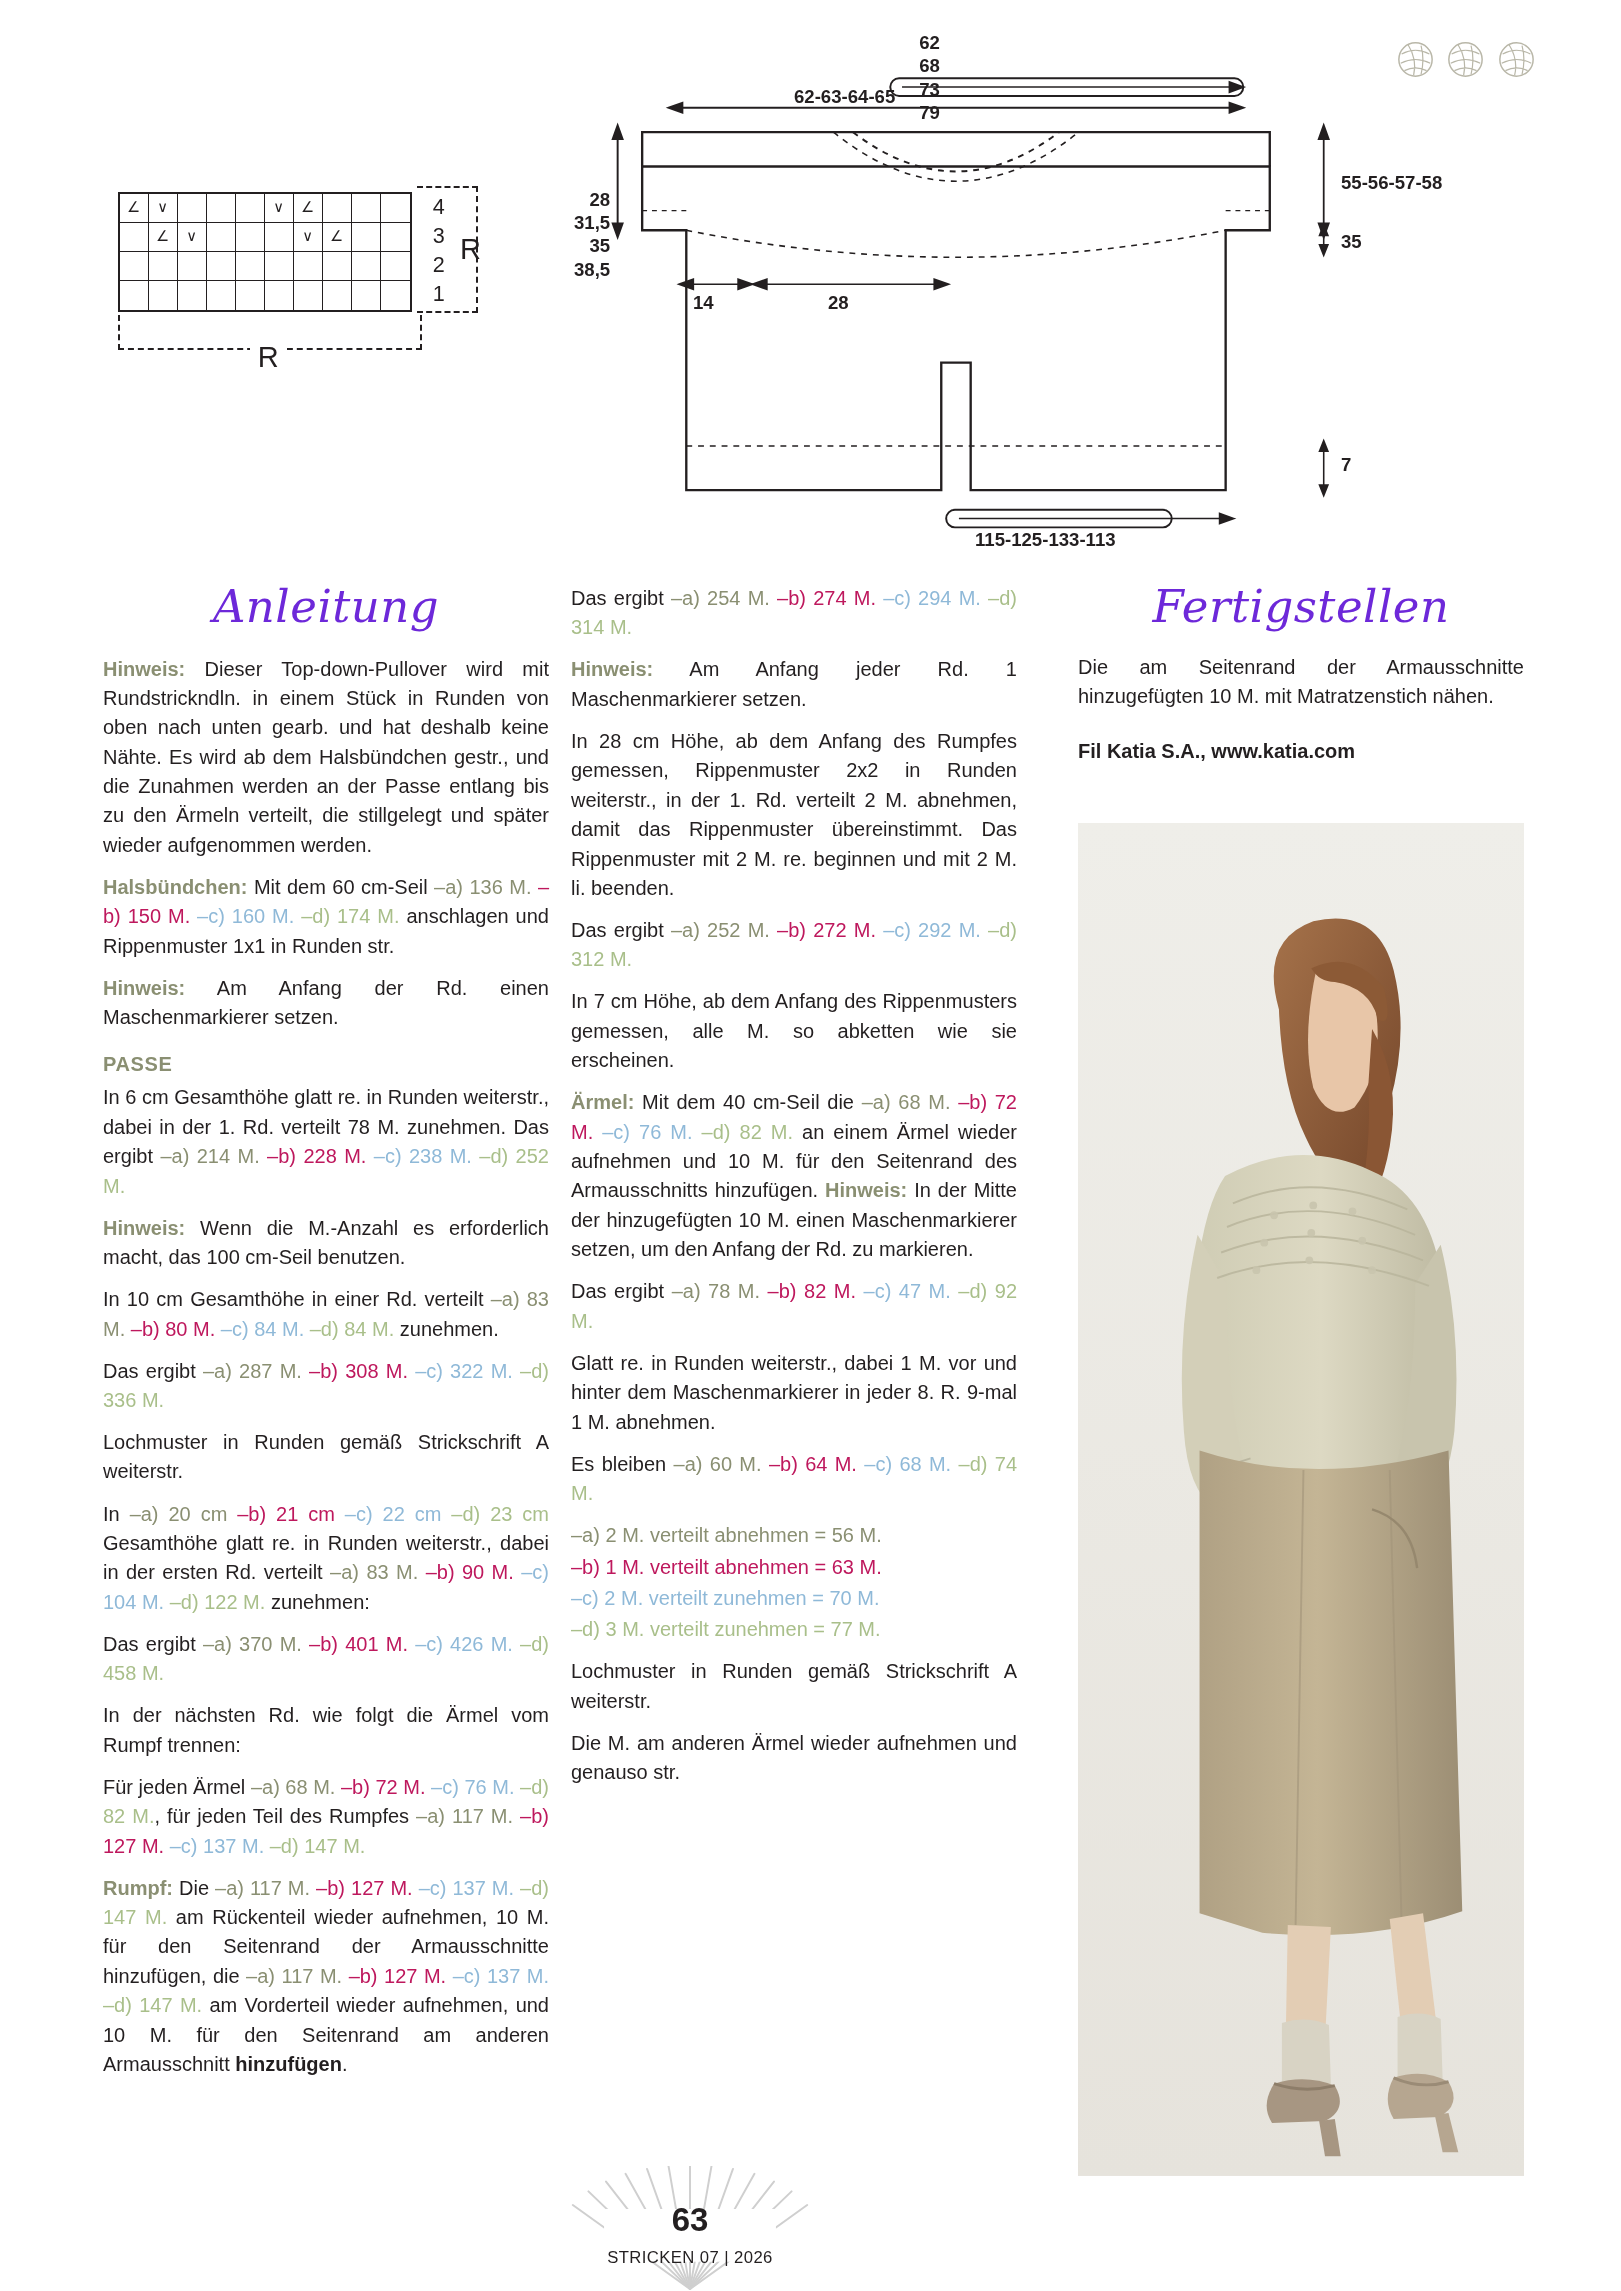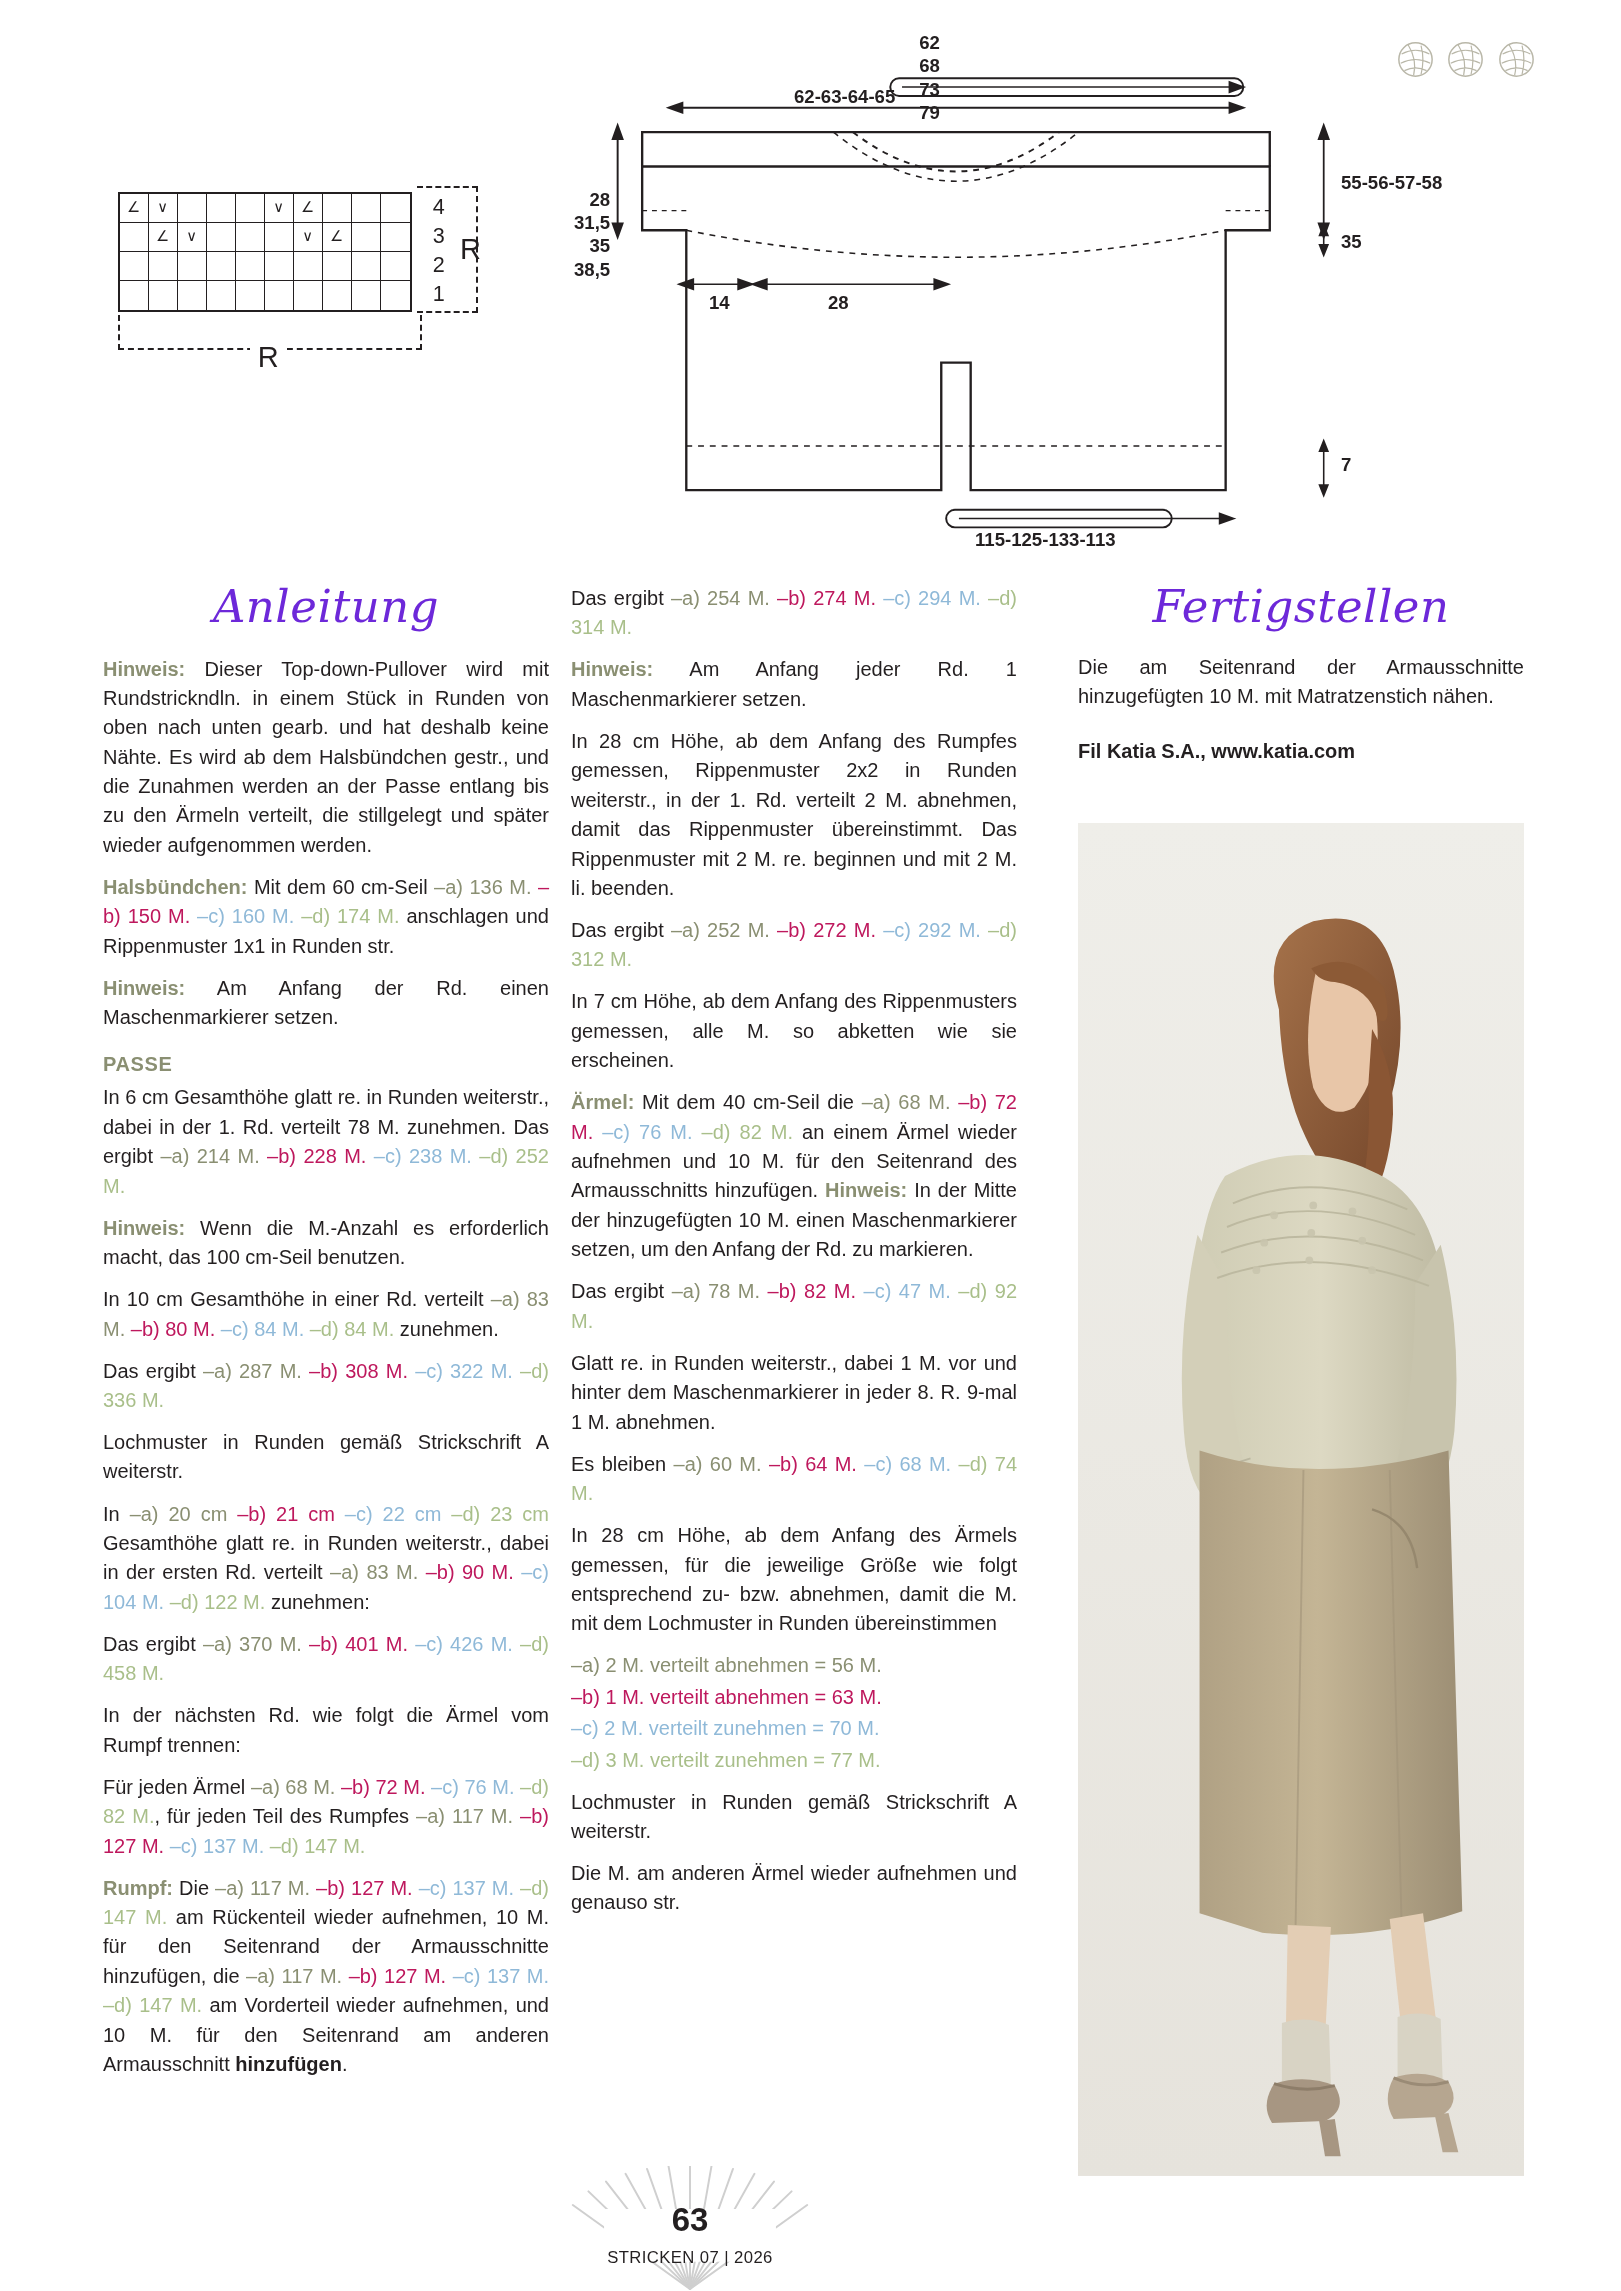--- a/index.html
+++ b/index.html
@@ -225,21 +225,21 @@
       </div>
 
       <div class="lbl" style="left:351px;top:-7.8px;text-align:center;width:59px;line-height:1.25;">
         <span>62</span><br>
         <span>68</span><br>
         <span>73</span><br>
         <span>79</span>
       </div>
 
       <div class="lbl" style="left:245px;top:47px;">62-63-64-65</div>
-      <div class="lbl" style="left:160px;top:253px;">14</div>
+      <div class="lbl" style="left:144px;top:253px;">14</div>
       <div class="lbl" style="left:279px;top:253px;">28</div>
       <div class="lbl" style="left:792px;top:133px;">55-56-57-58</div>
       <div class="lbl" style="left:792px;top:192px;">35</div>
       <div class="lbl" style="left:792px;top:415px;">7</div>
       <div class="lbl" style="left:426px;top:490px;">115-125-133-113</div>
     </div>
   </div>
 
   <div class="col col1">
     <div class="script-title">Anleitung</div>
@@ -319,21 +319,20 @@
     <p>
       <span>Das ergibt </span><span class="g">–a) 78 M. </span><span class="pink">–b) 82 M. </span><span class="blue">–c) 47 M. </span><span class="green">–d) 92 M.</span>
     </p>
 
     <p>Glatt re. in Runden weiterstr., dabei 1 M. vor und hinter dem Maschenmarkierer in jeder 8. R. 9-mal 1 M. abnehmen.</p>
 
     <p>
       <span>Es bleiben </span><span class="g">–a) 60 M. </span><span class="pink">–b) 64 M. </span><span class="blue">–c) 68 M. </span><span class="green">–d) 74 M.</span>
     </p>
 
-    <p>In 28 cm Höhe, ab dem Anfang des Ärmels gemessen, für die jeweilige Größe wie folgt entsprechend zu- bzw. abnehmen, damit die M. mit dem Lochmuster in Runden übereinstimmen</p>
 
     <p class="g" style="margin-bottom:2px;">–a) 2 M. verteilt abnehmen = 56 M.</p>
     <p class="pink" style="margin-bottom:2px;">–b) 1 M. verteilt abnehmen = 63 M.</p>
     <p class="blue" style="margin-bottom:2px;">–c) 2 M. verteilt zunehmen = 70 M.</p>
     <p class="green" style="margin-bottom:12.7px;">–d) 3 M. verteilt zunehmen = 77 M.</p>
 
     <p>Lochmuster in Runden gemäß Strickschrift A weiterstr.</p>
     <p>Die M. am anderen Ärmel wieder aufnehmen und genauso str.</p>
   </div>
 

